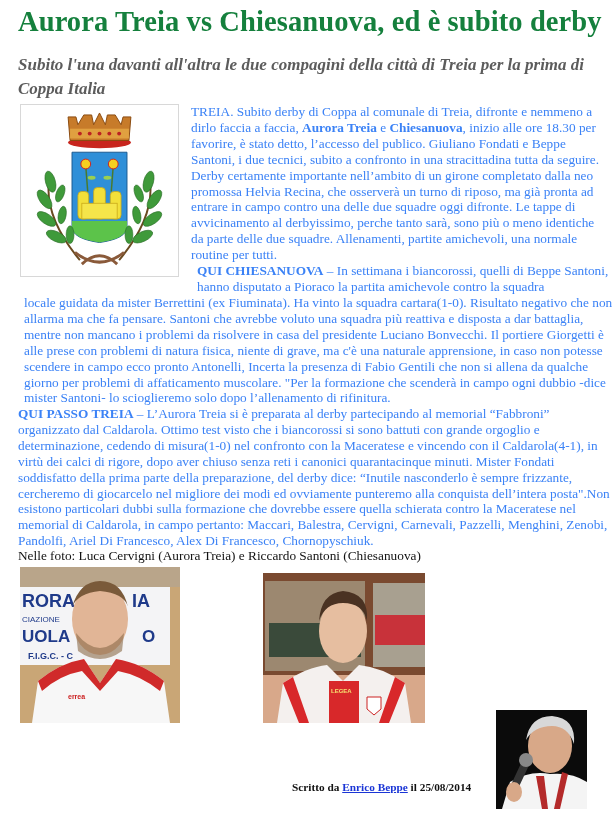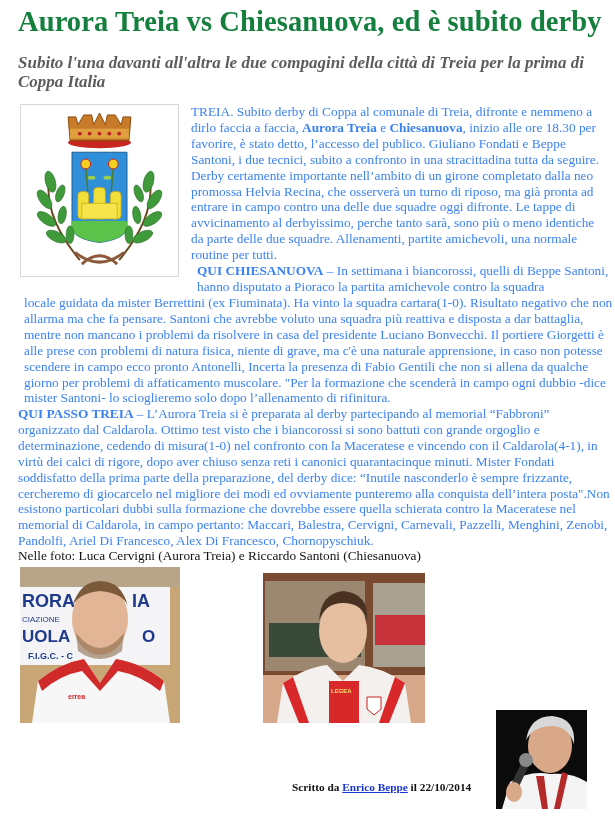--- a/index.html
+++ b/index.html
@@ -7,21 +7,21 @@
       width: 615px; height: 826px; position: relative; overflow: hidden;
       font-family: "Liberation Serif", "DejaVu Serif", serif; color: #111;
     }
     .headline {
       position: absolute; left: 18px; top: 6px; margin: 0;
       font-size: 28.5px; font-weight: bold; color: #15803d; letter-spacing: 0.1px;
       white-space: nowrap;
     }
     .subhead {
       position: absolute; left: 18px; top: 53px; width: 590px; margin: 0;
-      font-size: 17px; font-weight: bold; font-style: italic; color: #5c5c5c; line-height: 19px;
+      font-size: 17px; font-weight: bold; font-style: italic; color: #5c5c5c; line-height: 24px;
     }
     .crest-box {
       position: absolute; left: 20px; top: 104px; width: 159px; height: 173px;
       border: 1px solid #d8d8d8; background: #fff; box-sizing: border-box;
     }
     .crest-box svg { width: 100%; height: 100%; display: block; }
     .body-text { font-size: 13.3px; line-height: 15.9px; color: #3b82f6; margin: 0; }
     .intro { position: absolute; left: 191px; top: 104px; width: 418px; }
     .chiesa-top { position: absolute; left: 197px; top: 263px; width: 418px; }
     .chiesa-rest { position: absolute; left: 24px; top: 295px; width: 594px; }
@@ -143,21 +143,21 @@
     <path d="M56 48 Q58 20 80 18 Q106 20 104 48 Q100 30 80 30 Q62 30 56 48 Z" fill="#4a3222"></path>
     <path d="M14 150 L20 110 Q44 94 64 92 L80 108 L96 92 Q118 94 142 110 L148 150 Z" fill="#f4f0ee"></path>
     <rect x="66" y="108" width="30" height="42" fill="#d8282a"></rect>
     <path d="M20 110 L36 150 L46 150 L30 104 Z" fill="#d8282a"></path>
     <path d="M142 110 L126 150 L116 150 L132 104 Z" fill="#d8282a"></path>
     <text x="68" y="120" font-family="Liberation Sans, sans-serif" font-size="6" font-weight="bold" fill="#f7e070">LEGEA</text>
     <path d="M104 124 L118 124 L118 136 L111 142 L104 136 Z" fill="#fff" stroke="#c22" stroke-width="1"></path>
   </svg>
 </div>
 
-<p class="byline"><span>Scritto da </span><a href="#">Enrico Beppe</a><span> il </span><span>22/10/2014</span></p>
+<p class="byline"><span>Scritto da </span><a href="#">Enrico Beppe</a><span> il </span><span>25/08/2014</span></p>
 
 <div class="photo photo-3" title="Enrico Scoppa">
   <svg viewBox="0 0 91 99" preserveAspectRatio="none">
     <rect width="91" height="99" fill="#0b0b0b"></rect>
     <ellipse cx="54" cy="36" rx="22" ry="27" fill="#d8a888"></ellipse>
     <path d="M30 30 Q34 6 56 6 Q80 8 78 34 Q72 16 56 16 Q38 16 30 30 Z" fill="#d8d8d8"></path>
     <path d="M6 99 L14 72 Q34 60 54 64 Q76 62 91 72 L91 99 Z" fill="#f4f4f4"></path>
     <path d="M40 66 L46 99 L52 99 L48 66 Z" fill="#b42a2a"></path>
     <path d="M66 62 L58 99 L64 99 L72 64 Z" fill="#b42a2a"></path>
     <rect x="20" y="52" width="8" height="26" rx="3" fill="#333" transform="rotate(25 24 65)"></rect>

